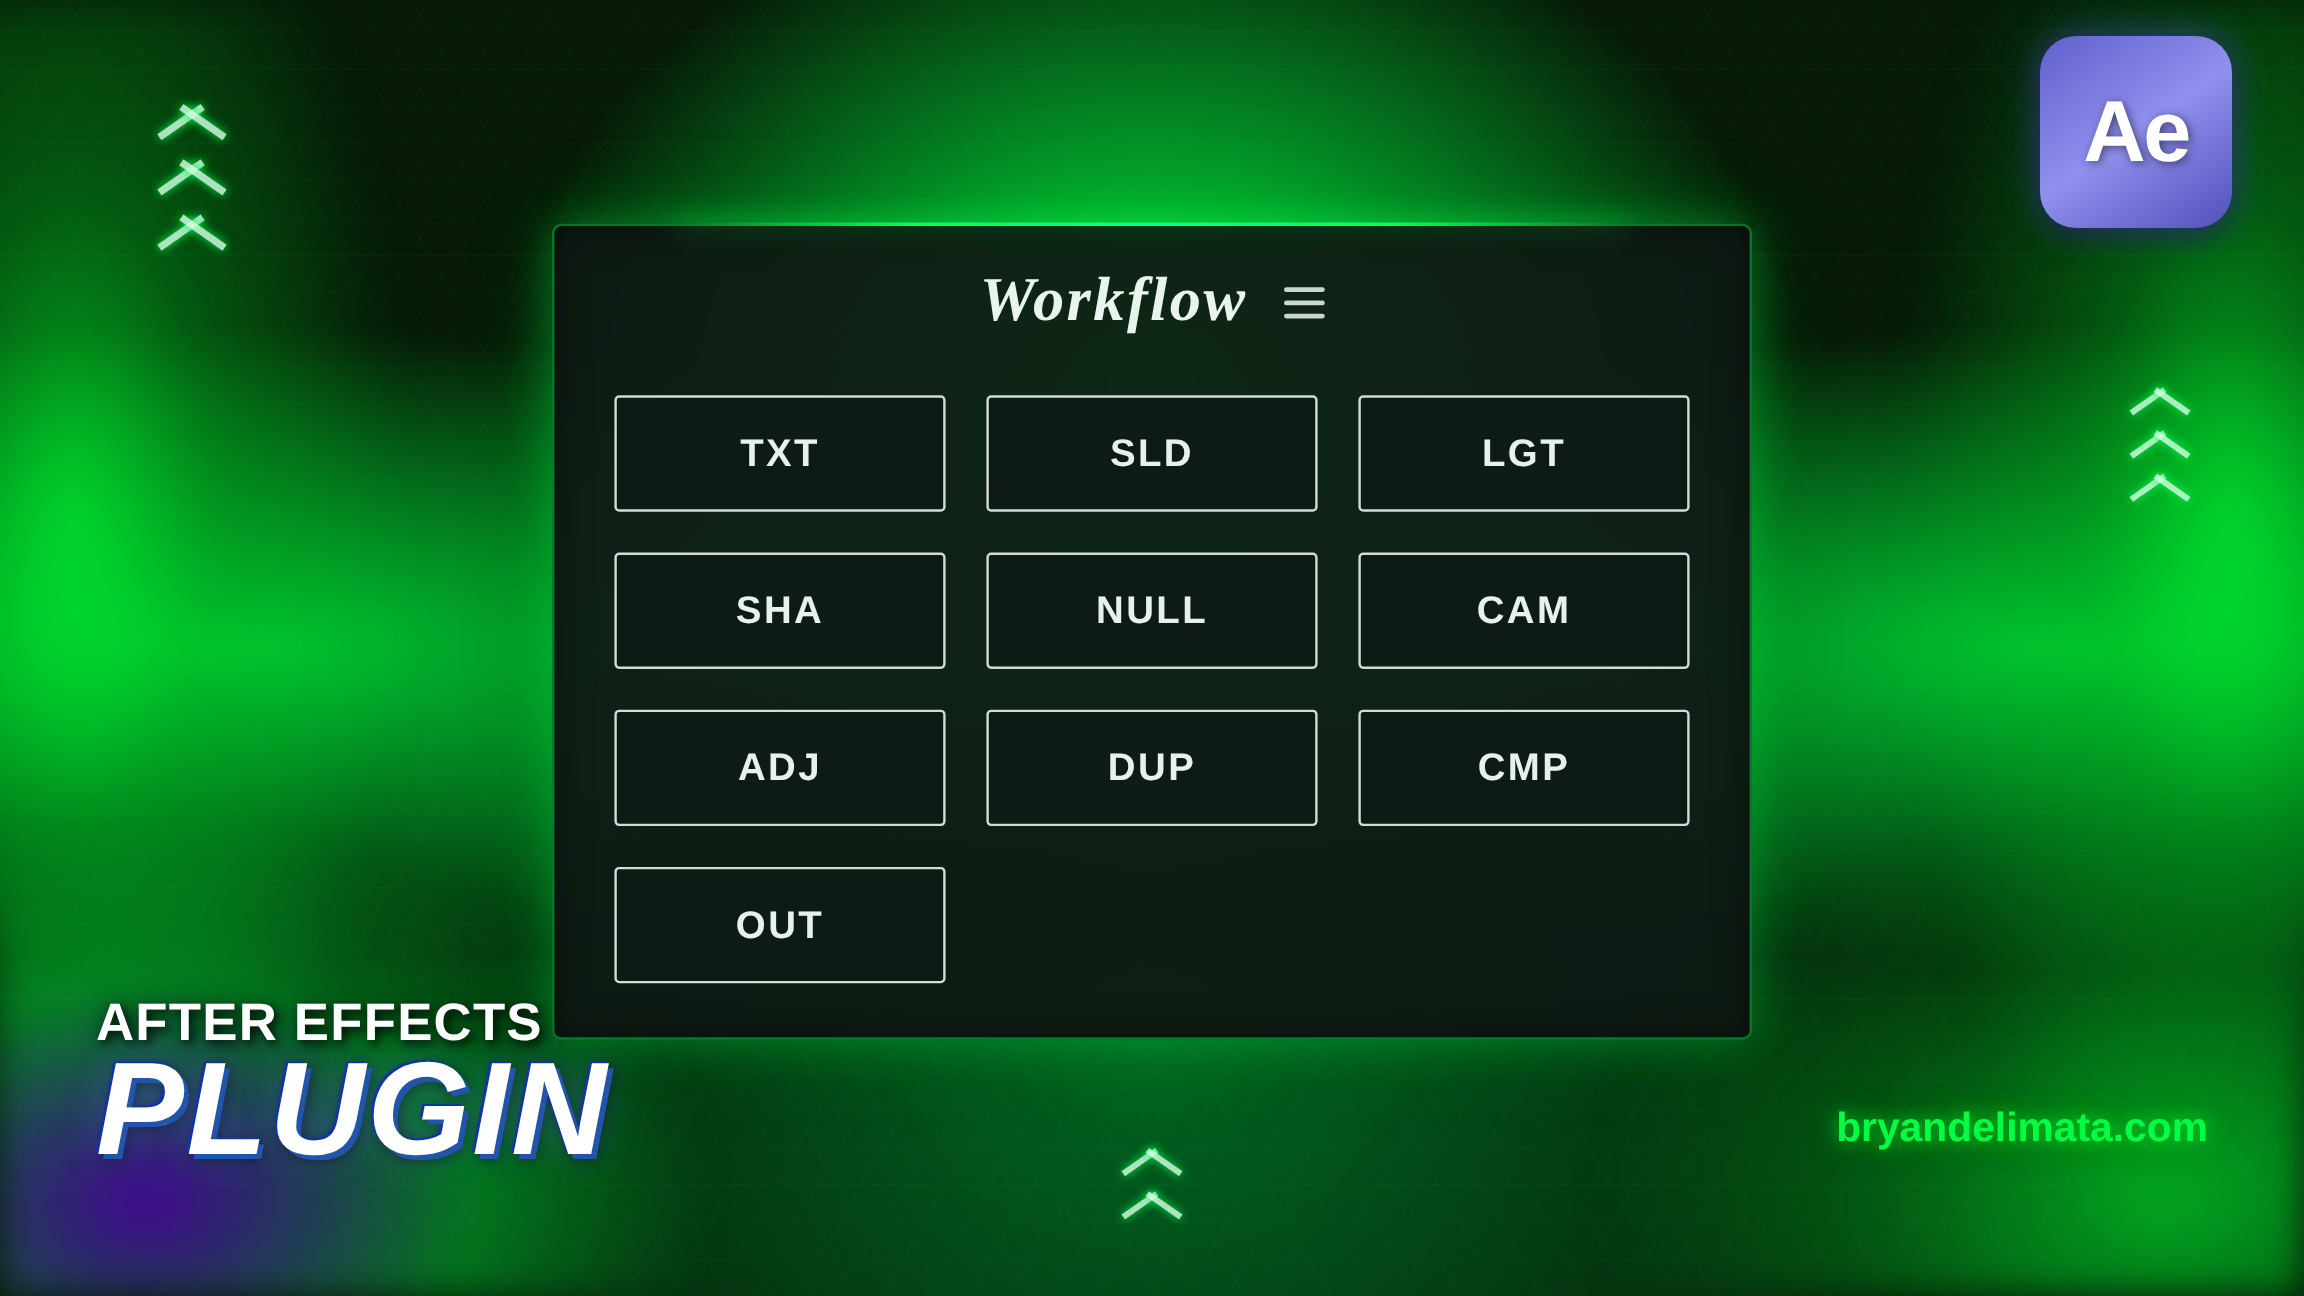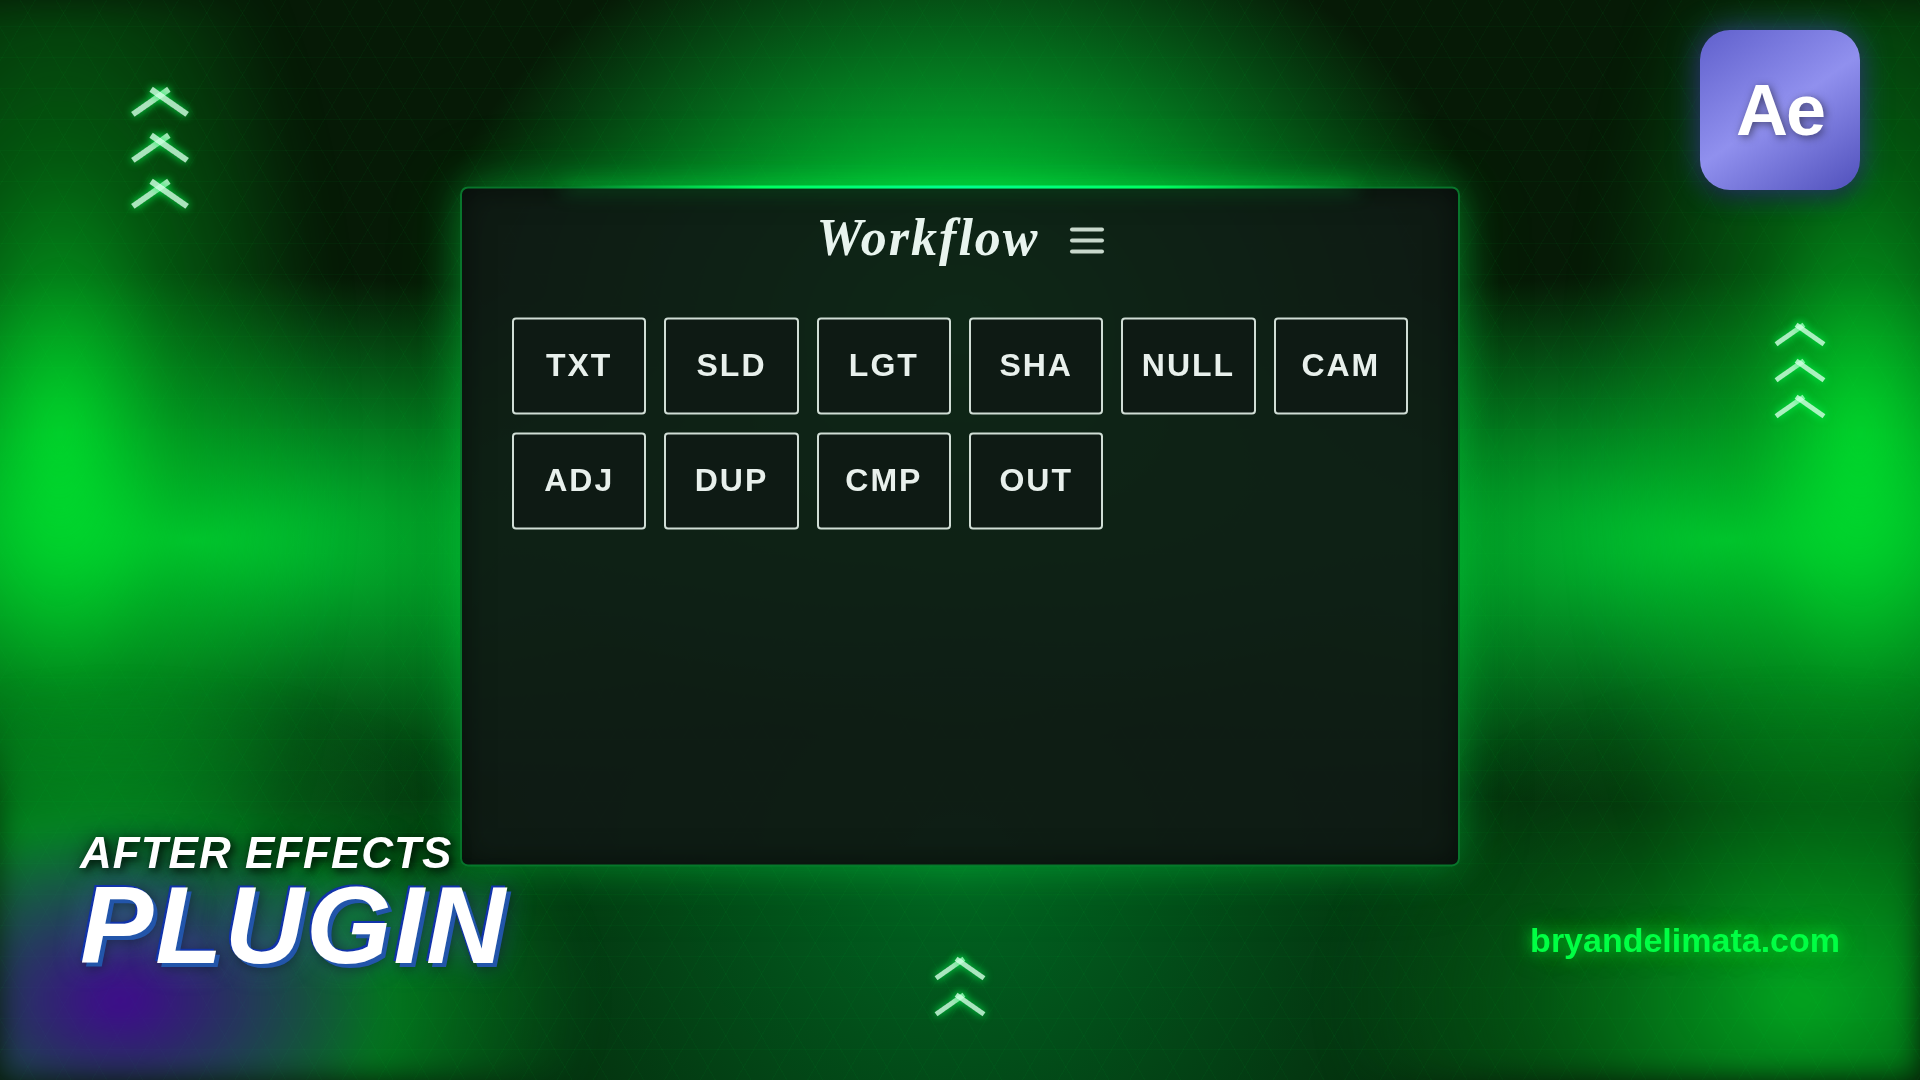--- a/index.html
+++ b/index.html
@@ -157,21 +157,21 @@
       background: rgba(15, 25, 20, 0.94);
       border: 2px solid rgba(0, 255, 80, 0.4);
       border-radius: 8px;
       box-shadow:
         0 0 40px rgba(0,255,80,0.3),
         0 0 80px rgba(0,200,50,0.15),
         inset 0 0 30px rgba(0,0,0,0.5);
       display: flex;
       flex-direction: column;
       align-items: center;
-      padding: 20px 50px 40px;
+      padding: 32px 50px 40px;
     }
 
     
     .panel-header {
       display: flex;
       align-items: center;
       gap: 20px;
       margin-bottom: 50px;
     }
 
@@ -197,23 +197,23 @@
       display: block;
       width: 34px;
       height: 4px;
       background: #c8d8cc;
       border-radius: 2px;
     }
 
     
     .btn-grid {
       display: grid;
-      grid-template-columns: repeat(6, 1fr);
+      grid-template-columns: repeat(3, 1fr);
       grid-template-rows: repeat(3, 1fr);
-      gap: 18px;
+      gap: 34px;
       width: 100%;
     }
 
     .workflow-btn {
       background: #0e1a14;
       border: 2.5px solid #d0ddd5;
       border-radius: 4px;
       color: #e8f0ec;
       font-size: 32px;
       font-weight: 700;
@@ -254,21 +254,20 @@
       position: absolute;
       bottom: 100px;
       left: 80px;
     }
 
     .after-effects-label {
       font-size: 44px;
       font-weight: 700;
       color: white;
       font-family: 'Arial Black', Arial, sans-serif;
-      font-style: italic;
       text-shadow: 3px 3px 8px rgba(0,0,0,0.8), 0 0 20px rgba(0,0,0,0.6);
       letter-spacing: 1px;
       line-height: 1;
     }
 
     .plugin-label {
       font-size: 110px;
       font-weight: 900;
       color: white;
       font-family: 'Arial Black', Arial, sans-serif;

